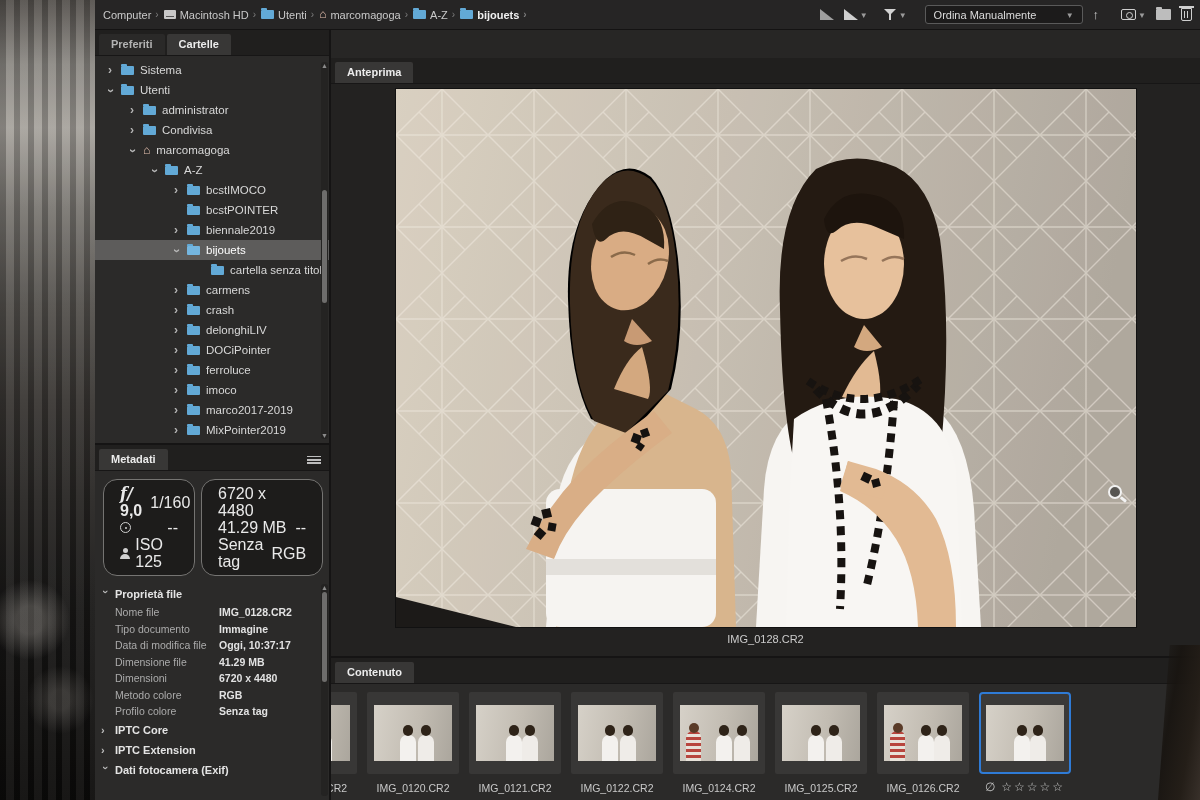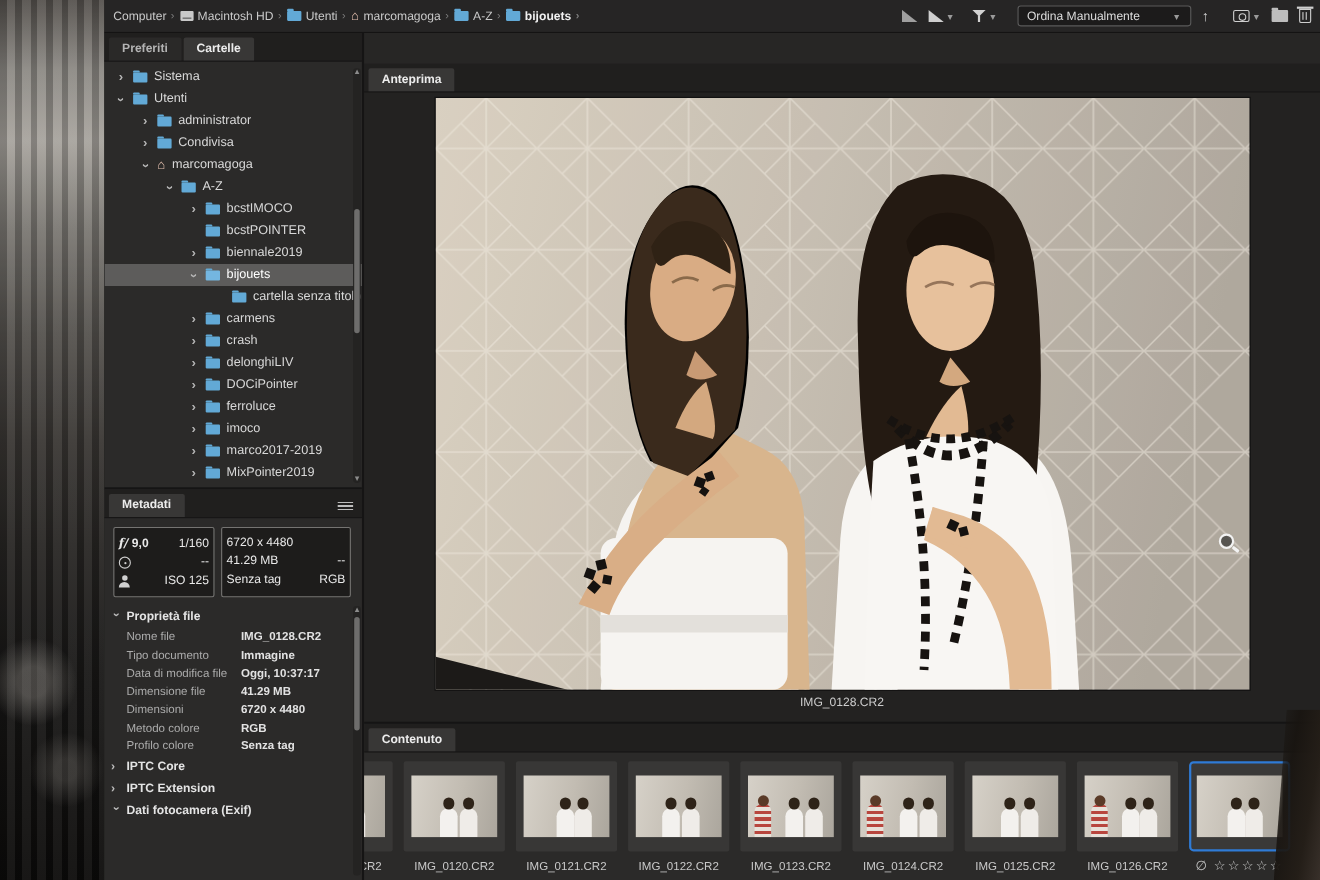--- a/index.html
+++ b/index.html
@@ -83,22 +83,22 @@
   .trow.sel { background:#5d5c5b; color:#ffffff; }
   .d0 { padding-left:10px; } .d1 { padding-left:32px; } .d2 { padding-left:54px; }
   .d3 { padding-left:76px; } .d4 { padding-left:100px; }
   .vsb { position:absolute; right:1px; top:6px; bottom:4px; width:7px; background:#242322; border-radius:3px; }
   .vsb .thumb { position:absolute; left:1px; right:1px; top:34%; height:30%; background:#6e6d6c; border-radius:3px; }
   .vsb .ar { position:absolute; left:0; width:7px; color:#8b8b8b; font-size:7px; text-align:center; }
 
   
   .metapanel { flex:1; border-top:2px solid #151414; display:flex; flex-direction:column; background:#2b2a29; }
   .placard { display:flex; gap:6px; padding:8px 10px 6px 8px; }
-  .pbox { background:#1d1c1b; border:1px solid #757472; border-radius:2px; padding:5px 4px;
-    color:#e9e9e9; font-size:11px; line-height:17px; }
+  .pbox { background:#1d1c1b; border:1px solid #757472; border-radius:14px; padding:5px 16px;
+    color:#e9e9e9; font-size:16px; line-height:17px; }
   .pbox .r { display:flex; align-items:center; gap:8px; justify-content:space-between; }
   .fnum { font-style:italic; font-weight:bold; font-family:"DejaVu Serif", serif; }
   .meter { width:11px; height:11px; border:1px solid #d0d0d0; border-radius:50%; position:relative; }
   .meter::after { content:""; position:absolute; left:3.5px; top:3.5px; width:2px; height:2px; background:#d0d0d0; border-radius:50%; }
   .person { width:10px; height:11px; position:relative; }
   .person::before { content:""; position:absolute; left:2.5px; top:0; width:5px; height:5px; background:#d0d0d0; border-radius:50%; }
   .person::after { content:""; position:absolute; left:0; bottom:0; width:10px; height:5px; background:#d0d0d0; border-radius:5px 5px 0 0; }
   .mlist { flex:1; overflow:hidden; position:relative; font-size:10.5px; padding-top:2px; }
   .msec { display:flex; align-items:center; gap:5px; height:20px; color:#e4e4e4; font-weight:bold;
     font-size:11px; padding-left:6px; }
@@ -533,30 +533,20 @@
                   <span class="fig a" style="left:24px"></span>
                   <span class="fig b" style="left:42px"></span>
                 </div>
               </div>
             <div class="thlabel">IMG_0122.CR2</div>
           </div>
           <div class="cell">
             <div class="card">
                 <div class="mphoto">
                   <span class="photog"></span>
-                  <span class="fig a" style="left:34px"></span>
-                  <span class="fig b" style="left:52px"></span>
-                </div>
-              </div>
-            <div class="thlabel">IMG_0123.CR2</div>
-          </div>
-          <div class="cell">
-            <div class="card">
-                <div class="mphoto">
-                  <span class="photog"></span>
                   <span class="fig a" style="left:36px"></span>
                   <span class="fig b" style="left:54px"></span>
                 </div>
               </div>
             <div class="thlabel">IMG_0124.CR2</div>
           </div>
           <div class="cell">
             <div class="card">
                 <div class="mphoto">
                   <span class="fig a"></span>

